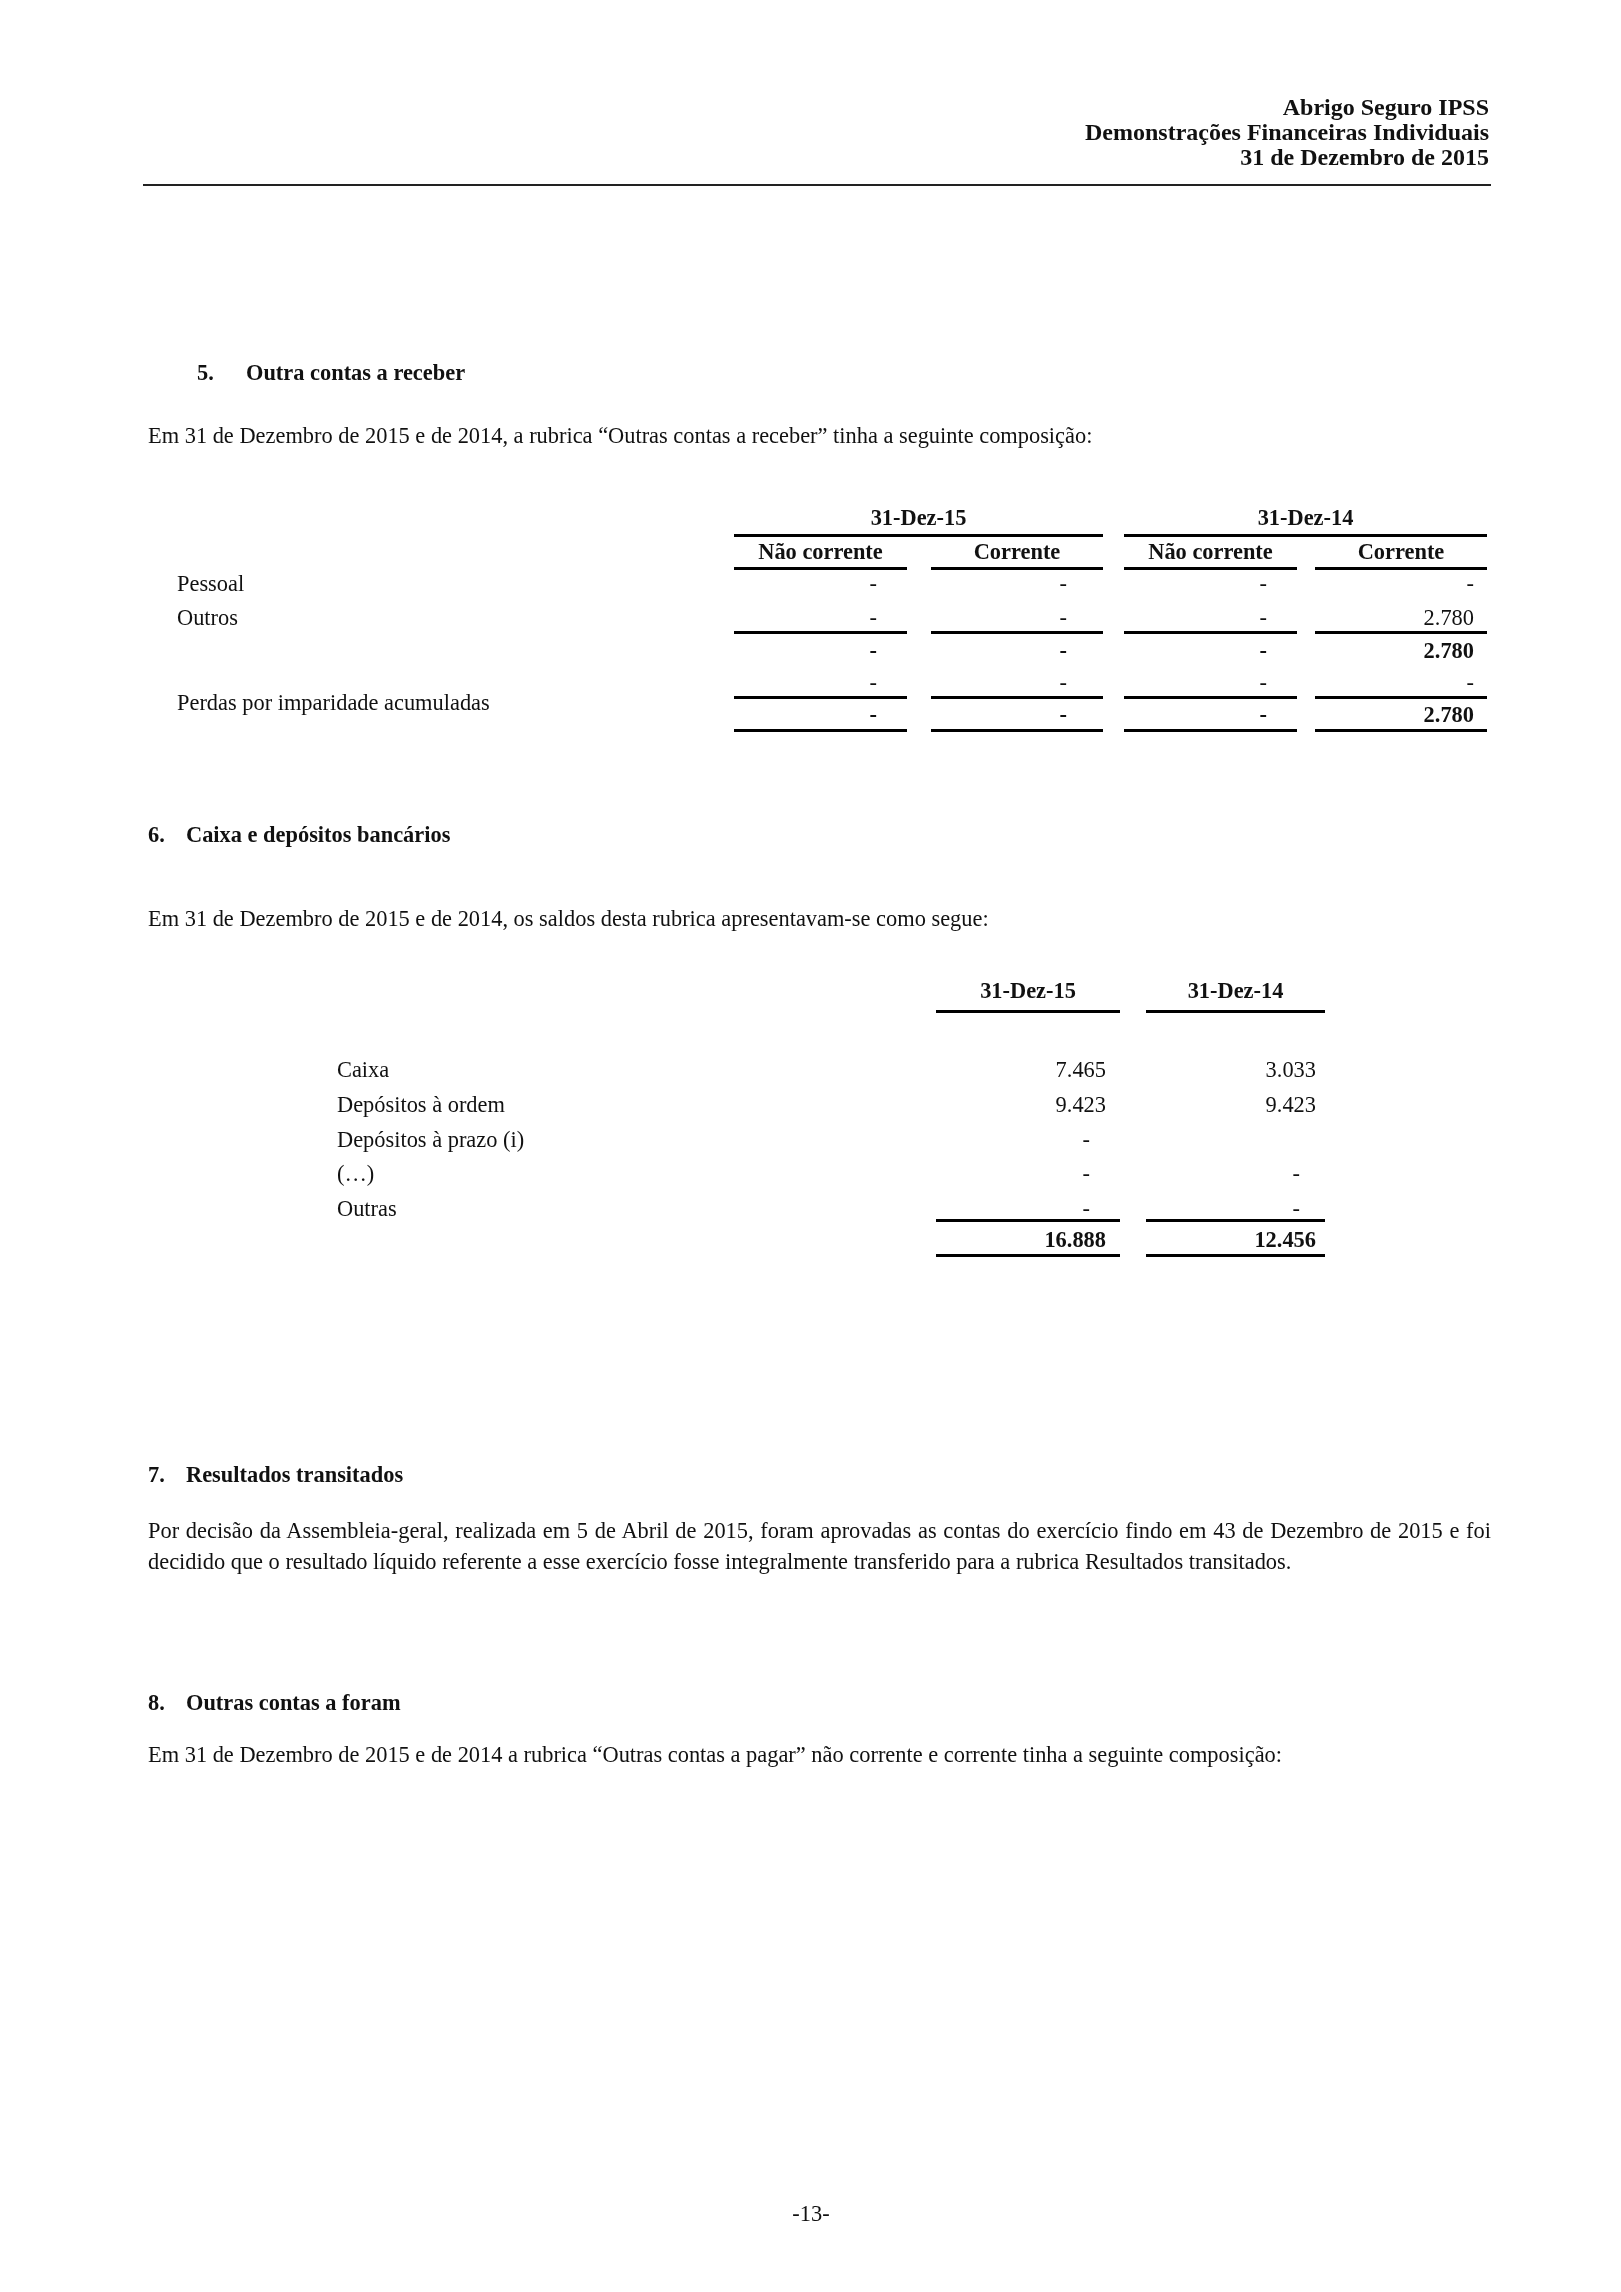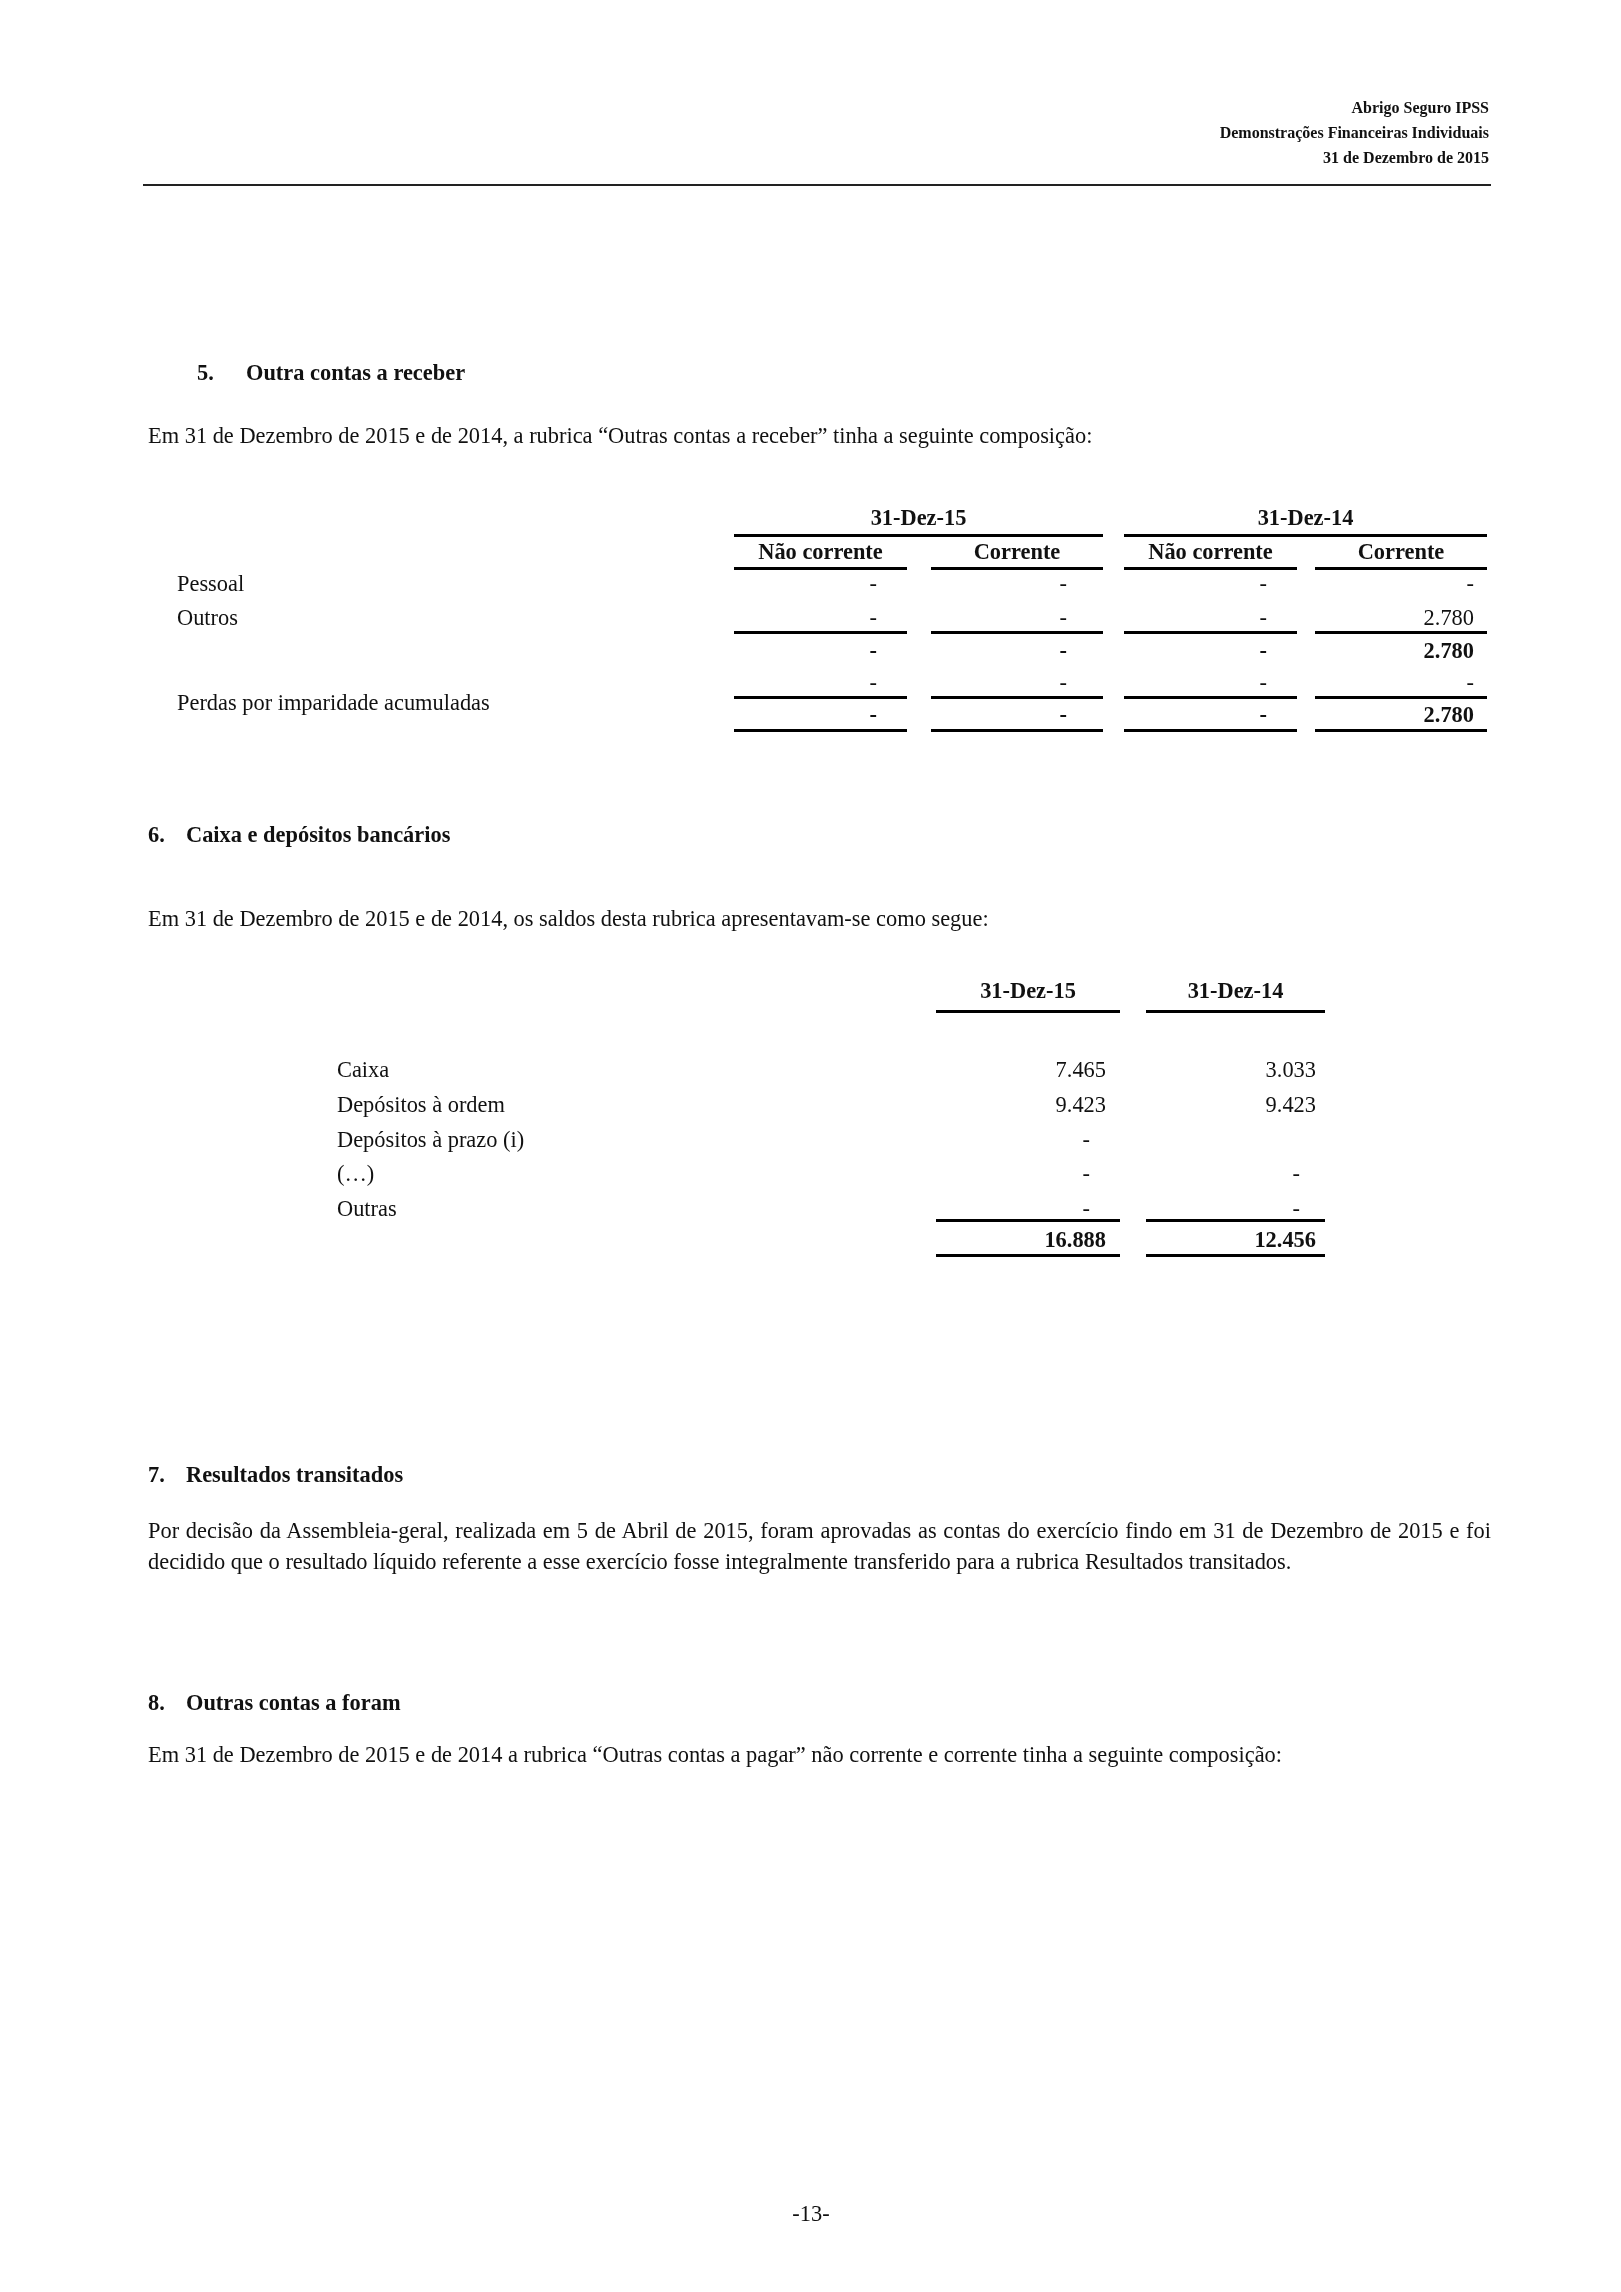--- a/index.html
+++ b/index.html
@@ -1,19 +1,19 @@
 <!DOCTYPE html>
 <html style="font-size:14.3px"><head>
 <meta charset="utf-8">
 <style>
   * { box-sizing: border-box; margin: 0; padding: 0; }
   html, body { width: 1622px; height: 2293px; background: #ffffff; }
   body { position: relative; font-family: "Liberation Serif", serif; color: #111; }
 
-  .hdr { position: absolute; right: 133px; top: 95px; text-align: right; font-weight: bold; font-size: 16px; line-height: 25px; }
+  .hdr { position: absolute; right: 133px; top: 95px; text-align: right; font-weight: bold; font-size: 24px; line-height: 25px; }
   .hdr-rule { position: absolute; left: 143px; top: 184px; width: 1348px; height: 1.8px; background: #222; }
 
   .abs { position: absolute; }
   .sec-title { font-weight: bold; font-size: 22.4px; }
   .body-text { font-size: 22.4px; }
   .para { position: absolute; left: 148px; width: 1343px; font-size: 22.4px; line-height: 31px; text-align: justify; }
 
   .num { position: absolute; text-align: right; font-size: 22.4px; }
   .bold { font-weight: bold; }
   .rule { position: absolute; height: 2.7px; background: #000; }
@@ -124,20 +124,20 @@
   <div class="rule" style="left:936px; width:184px; top:1219px;"></div>
   <div class="rule" style="left:1146px; width:179px; top:1219px;"></div>
   <div class="num bold" style="left:936px; width:170px; top:1227px;">16.888</div>
   <div class="num bold" style="left:1146px; width:170px; top:1227px;">12.456</div>
   <div class="rule" style="left:936px; width:184px; top:1254px;"></div>
   <div class="rule" style="left:1146px; width:179px; top:1254px;"></div>
 </div>
 
 <div class="abs sec-title" style="left:148px; top:1462px;">7.</div>
 <div class="abs sec-title" style="left:186px; top:1462px;">Resultados transitados</div>
-<div class="para" style="top:1515px;">Por decisão da Assembleia-geral, realizada em 5 de Abril de 2015, foram aprovadas as contas do exercício findo em 31 de Dezembro de 2015 e foi decidido que o resultado líquido referente a esse exercício fosse integralmente transferido para a rubrica Resultados transitados.</div>
+<div class="para" style="top:1515px;">Por decisão da Assembleia-geral, realizada em 5 de Abril de 2015, foram aprovadas as contas do exercício findo em 43 de Dezembro de 2015 e foi decidido que o resultado líquido referente a esse exercício fosse integralmente transferido para a rubrica Resultados transitados.</div>
 
 <div class="abs sec-title" style="left:148px; top:1690px;">8.</div>
 <div class="abs sec-title" style="left:186px; top:1690px;">Outras contas a foram</div>
 <div class="abs body-text" style="left:148px; top:1742px;font-family:Liberation Serif, serif;">Em 31 de Dezembro de 2015 e de 2014 a rubrica “Outras contas a pagar” não corrente e corrente tinha a seguinte composição:</div>
 
 <div class="footer">-13-</div>
 
 
 </body></html>

